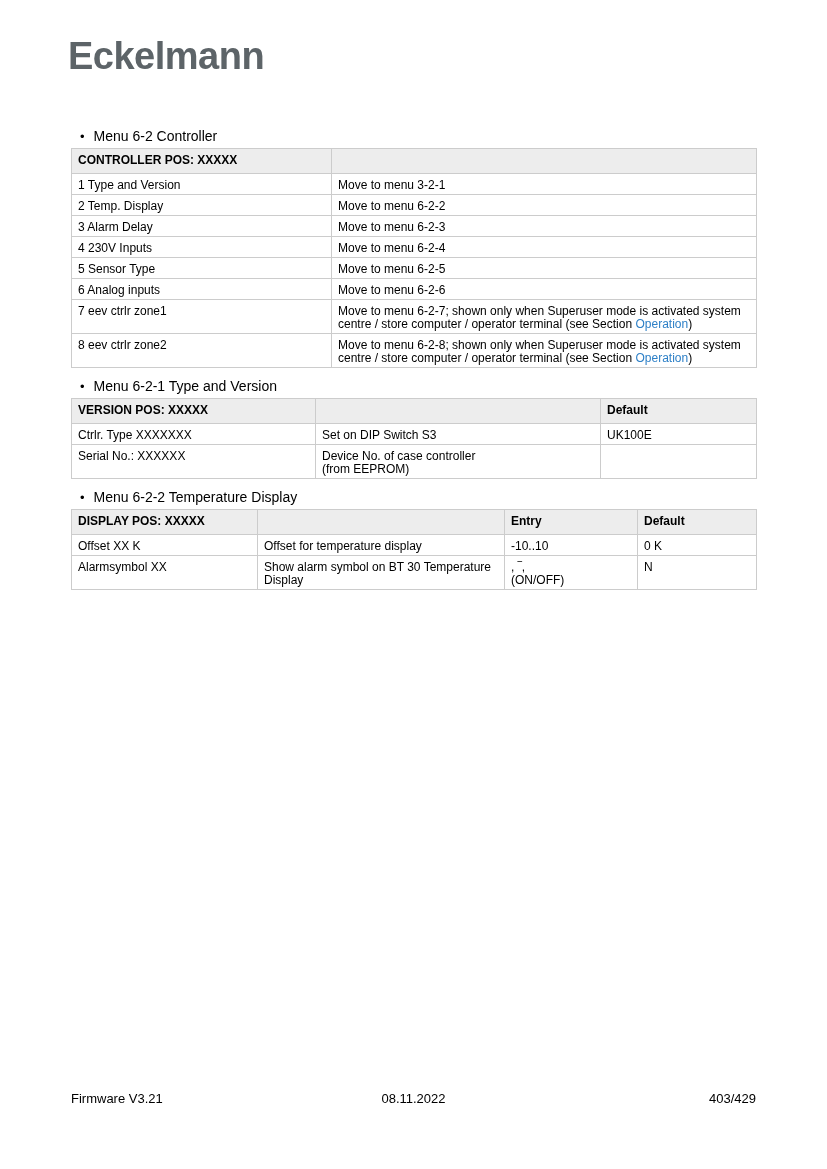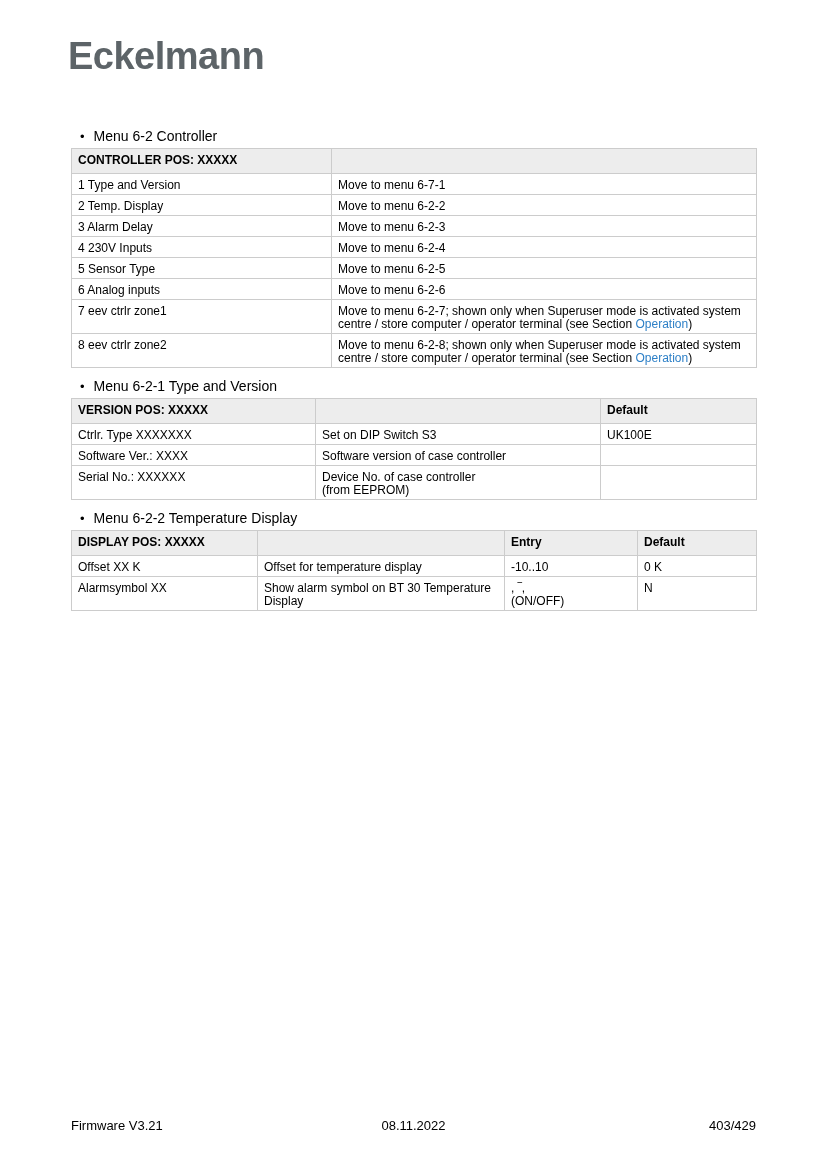--- a/index.html
+++ b/index.html
@@ -71,21 +71,21 @@
   .menu-table td { white-space: pre-line; }
   .link {
     color: var(--link-color);
     text-decoration: none;
     cursor: pointer;
   }
   .footer {
     position: absolute;
     left: 71px;
     width: 685px;
-    top: 1118px;
+    top: 1091px;
     height: 16px;
     font-size: 13px;
     line-height: 16px;
   }
   .footer-left { position: absolute; left: 0; }
   .footer-center { position: absolute; left: 0; width: 100%; text-align: center; }
   .footer-right { position: absolute; right: 0; }
 </style>
 </head>
 <body>
@@ -102,21 +102,21 @@
           </colgroup>
           <thead>
             <tr>
               <th>CONTROLLER POS: XXXXX</th>
               <th></th>
             </tr>
           </thead>
           <tbody>
             <tr>
               <td>1 Type and Version</td>
-              <td>Move to menu 6-7-1</td>
+              <td>Move to menu 3-2-1</td>
             </tr>
             <tr>
               <td>2 Temp. Display</td>
               <td>Move to menu 6-2-2</td>
             </tr>
             <tr>
               <td>3 Alarm Delay</td>
               <td>Move to menu 6-2-3</td>
             </tr>
             <tr>
@@ -155,25 +155,20 @@
               <th>VERSION POS: XXXXX</th>
               <th></th>
               <th>Default</th>
             </tr>
           </thead>
           <tbody>
             <tr>
               <td>Ctrlr. Type XXXXXXX</td>
               <td>Set on DIP Switch S3</td>
               <td>UK100E</td>
-            </tr>
-            <tr>
-              <td>Software Ver.: XXXX</td>
-              <td>Software version of case controller</td>
-              <td></td>
             </tr>
             <tr>
               <td>Serial No.: XXXXXX</td>
               <td>Device No. of case controller
 (from EEPROM)</td>
               <td></td>
             </tr>
           </tbody>
         </table>
       </div>

